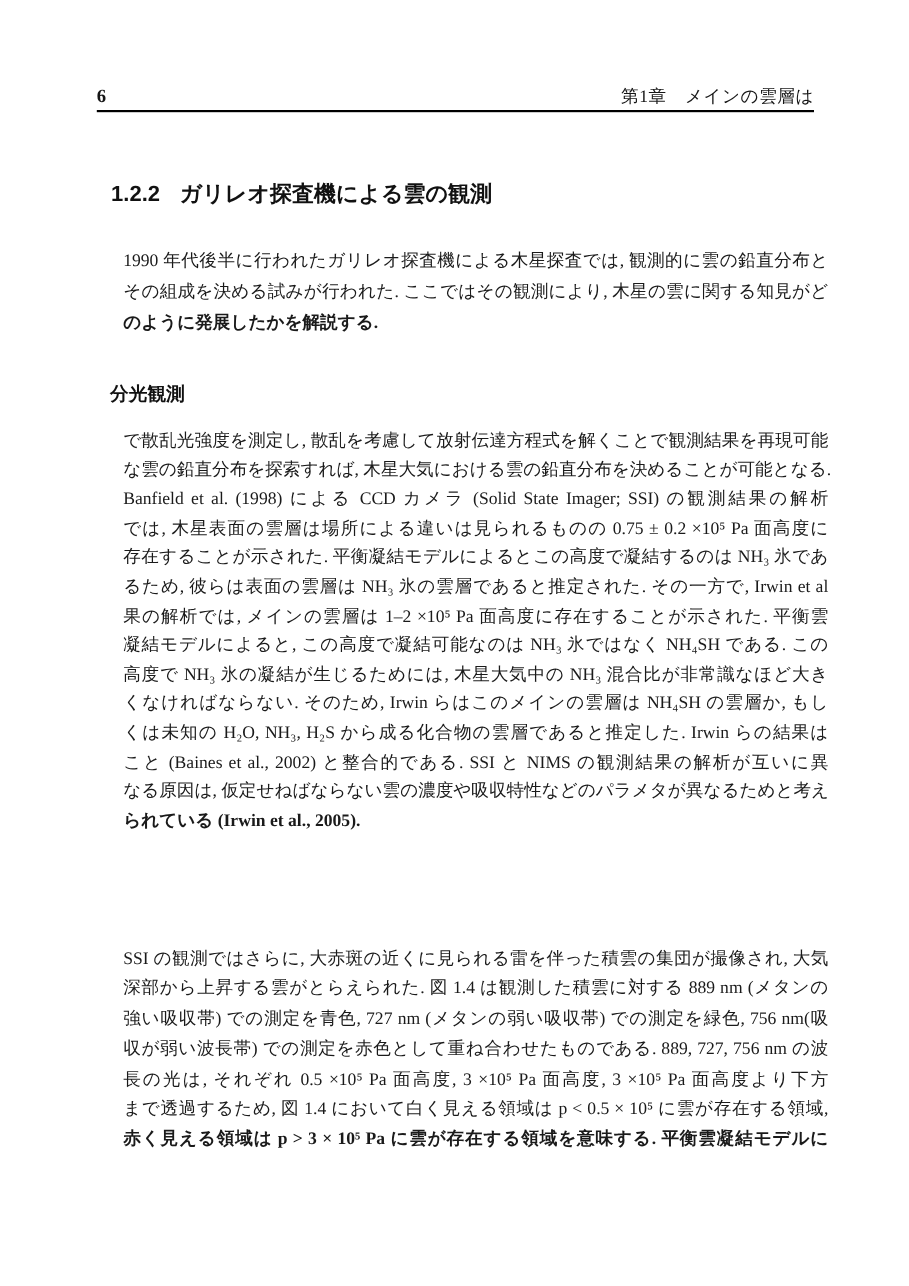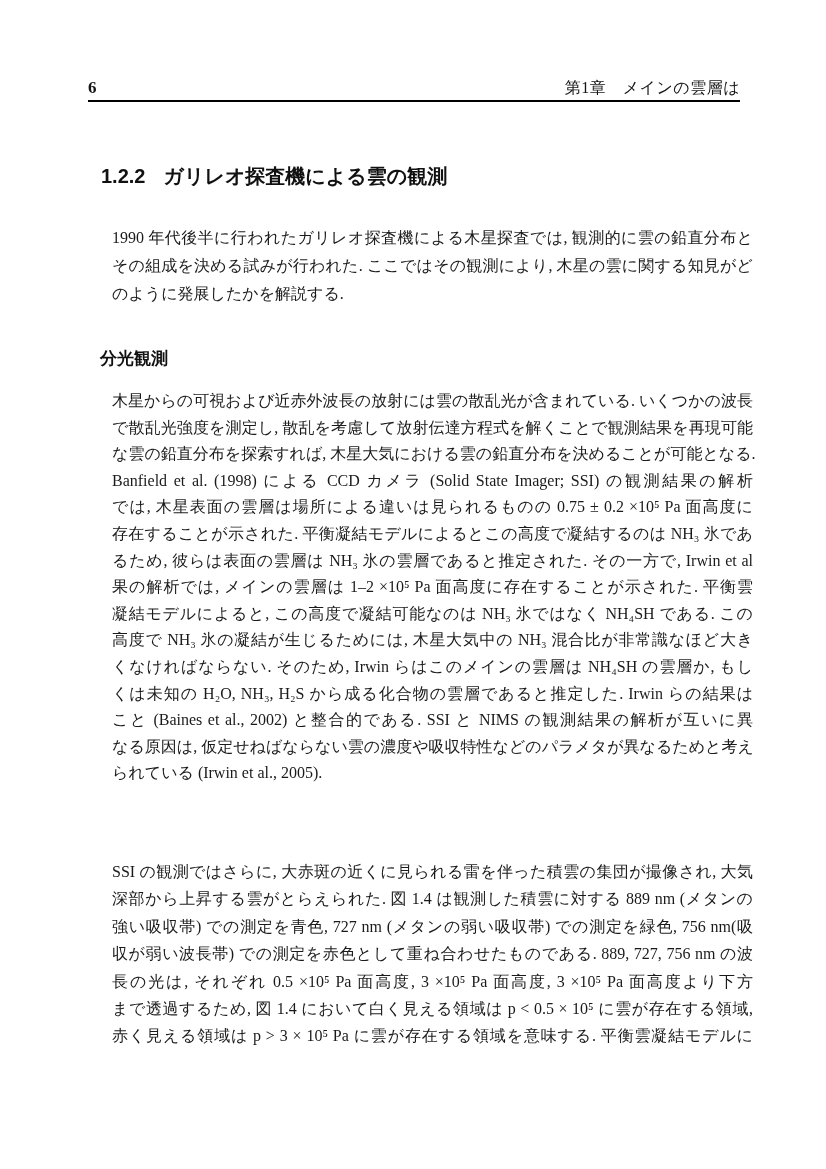--- a/index.html
+++ b/index.html
@@ -66,21 +66,21 @@
     width: 641px;
     font-size: 16px;
     color: #1a1a1a;
   }
   .para .line {
     text-align: justify;
     text-align-last: justify;
     white-space: nowrap;
     overflow: visible;
   }
-  .para .line.last { text-align-last: left; }
+  .para .line.last { text-align-last: left; font-weight: bold; }
   .para.justify-all .line.last { text-align-last: justify; }
   .p1 { top: 224px; line-height: 28px; }
   .p2 { top: 388px; line-height: 26.6px; }
   .p3 { top: 858px; line-height: 27.4px; }
 </style>
 </head>
 <body>
 
 <div class="page">
 
@@ -96,21 +96,20 @@
 
   <div class="para p1">
       <div class="line">1990 年代後半に行われたガリレオ探査機による木星探査では, 観測的に雲の鉛直分布と</div>
       <div class="line">その組成を決める試みが行われた. ここではその観測により, 木星の雲に関する知見がど</div>
       <div class="line last">のように発展したかを解説する.</div>
     </div>
 
   <h3 class="sub-heading">分光観測</h3>
 
   <div class="para p2">
-      <div class="line">木星からの可視および近赤外波長の放射には雲の散乱光が含まれている. いくつかの波長</div>
       <div class="line">で散乱光強度を測定し, 散乱を考慮して放射伝達方程式を解くことで観測結果を再現可能</div>
       <div class="line">な雲の鉛直分布を探索すれば, 木星大気における雲の鉛直分布を決めることが可能となる.</div>
       <div class="line">Banfield et al. (1998) による CCD カメラ (Solid State Imager; SSI) の観測結果の解析</div>
       <div class="line">では, 木星表面の雲層は場所による違いは見られるものの 0.75 ± 0.2 ×10⁵ Pa 面高度に</div>
       <div class="line">存在することが示された. 平衡凝結モデルによるとこの高度で凝結するのは NH₃ 氷であ</div>
       <div class="line">るため, 彼らは表面の雲層は NH₃ 氷の雲層であると推定された. その一方で, Irwin et al</div>
       <div class="line">果の解析では, メインの雲層は 1–2 ×10⁵ Pa 面高度に存在することが示された. 平衡雲</div>
       <div class="line">凝結モデルによると, この高度で凝結可能なのは NH₃ 氷ではなく NH₄SH である. この</div>
       <div class="line">高度で NH₃ 氷の凝結が生じるためには, 木星大気中の NH₃ 混合比が非常識なほど大き</div>
       <div class="line">くなければならない. そのため, Irwin らはこのメインの雲層は NH₄SH の雲層か, もし</div>

